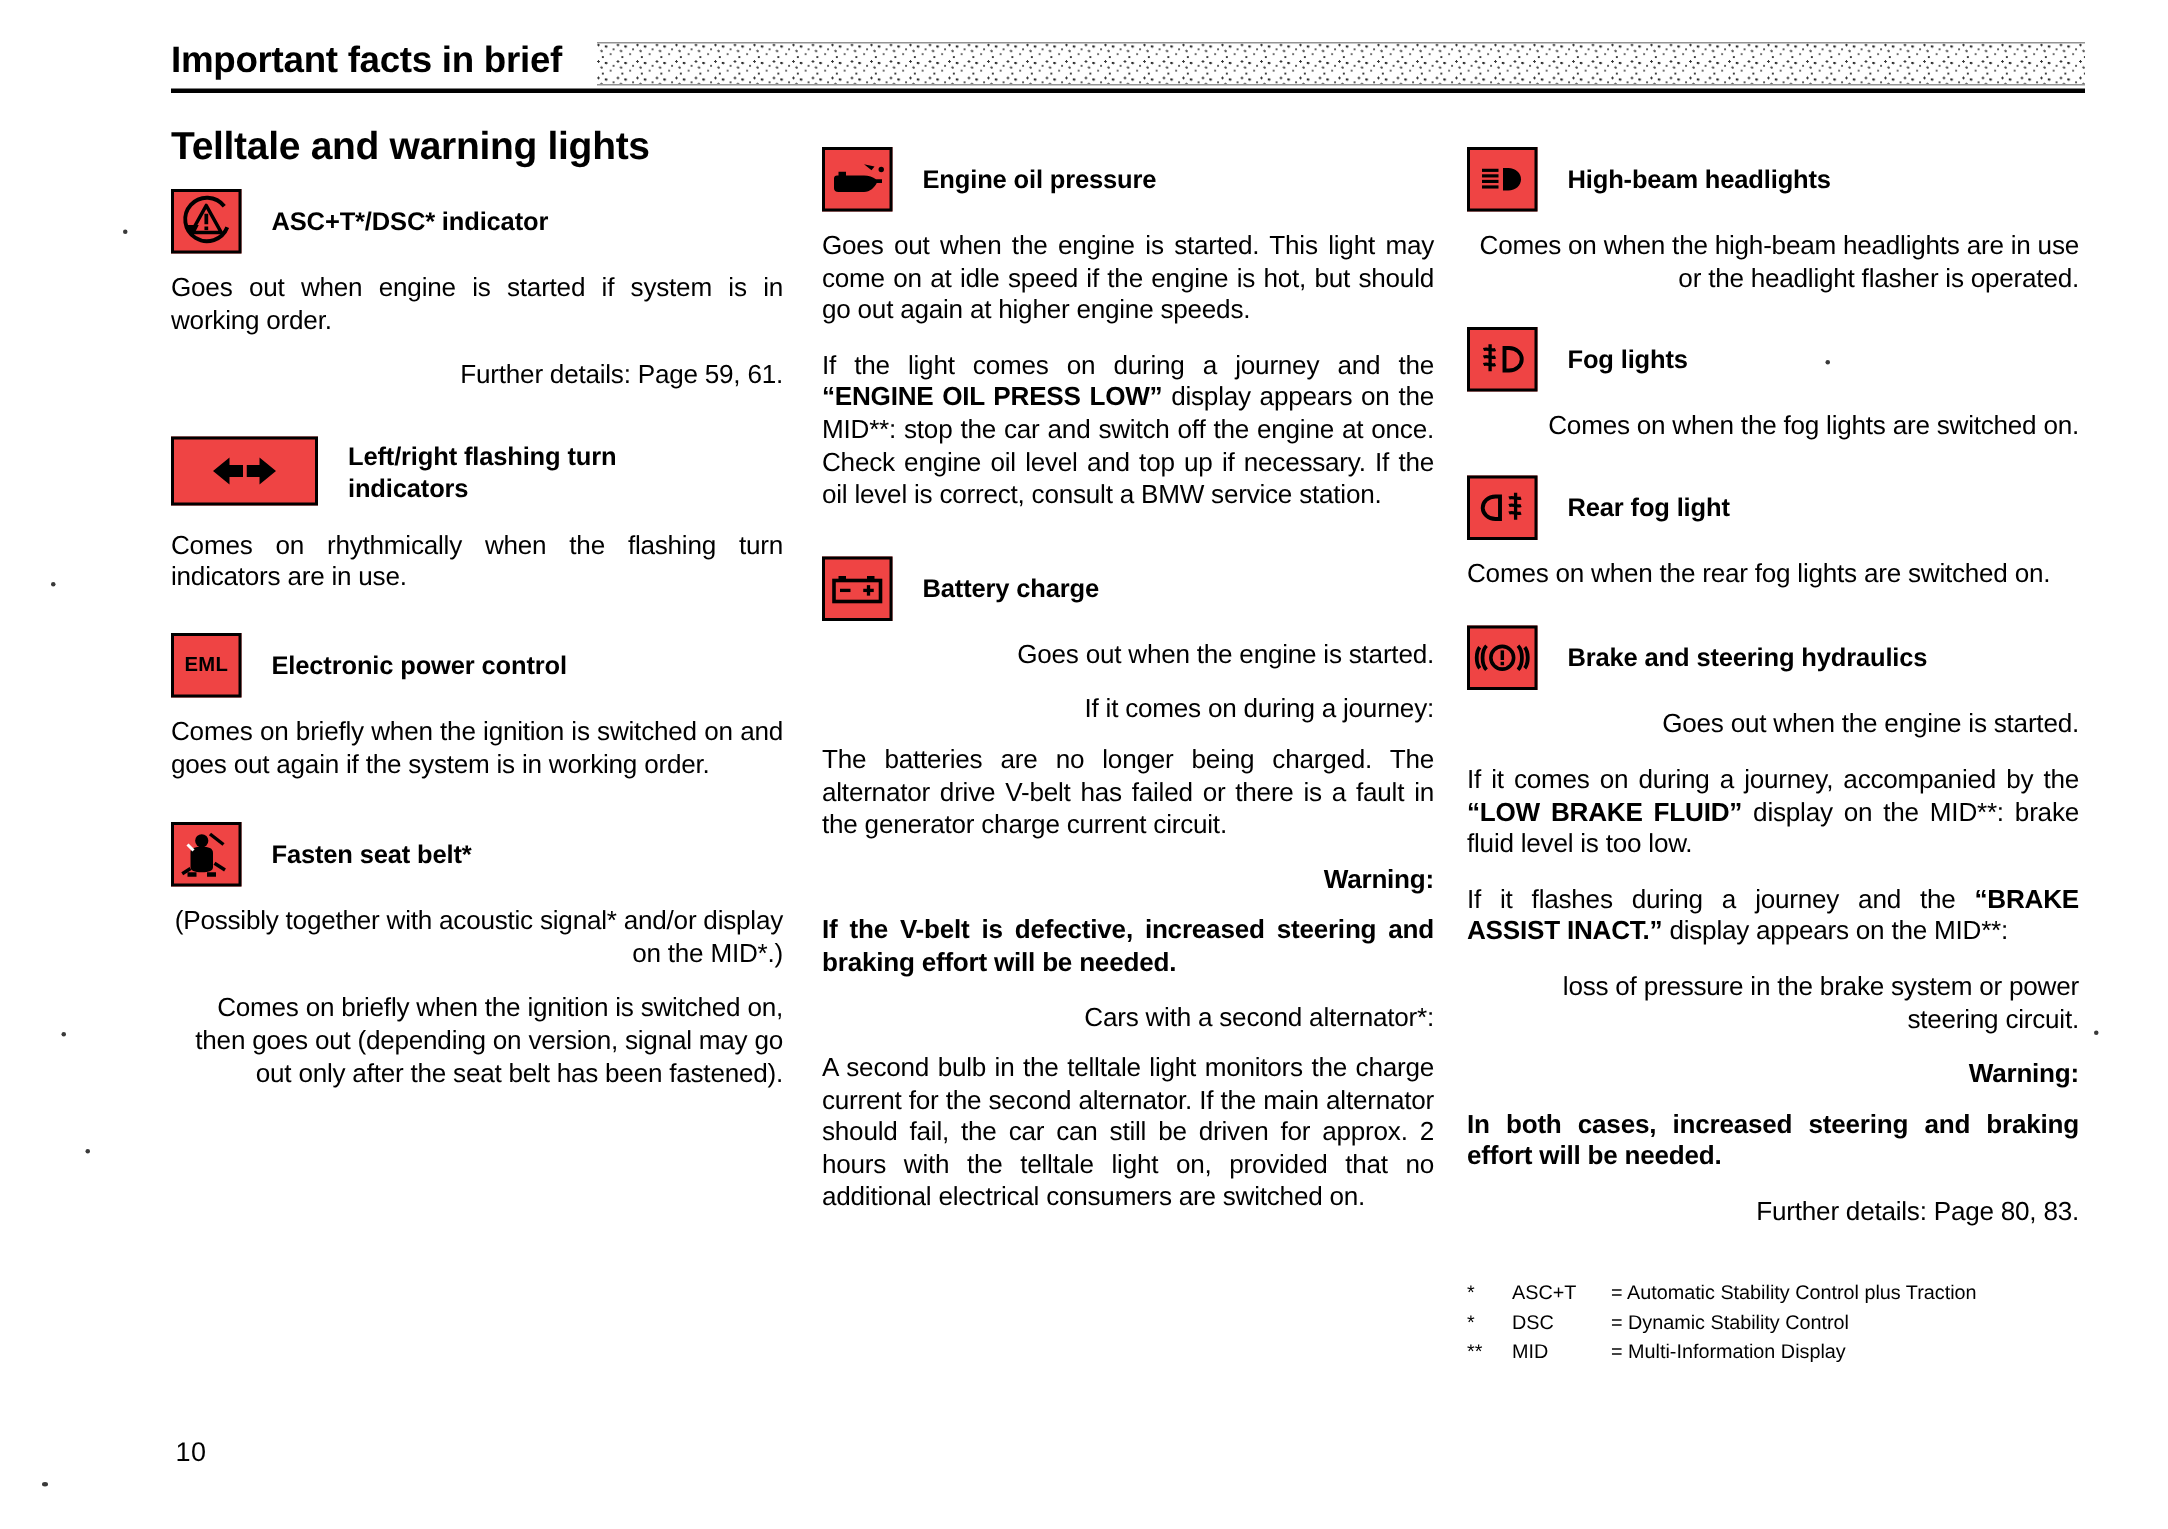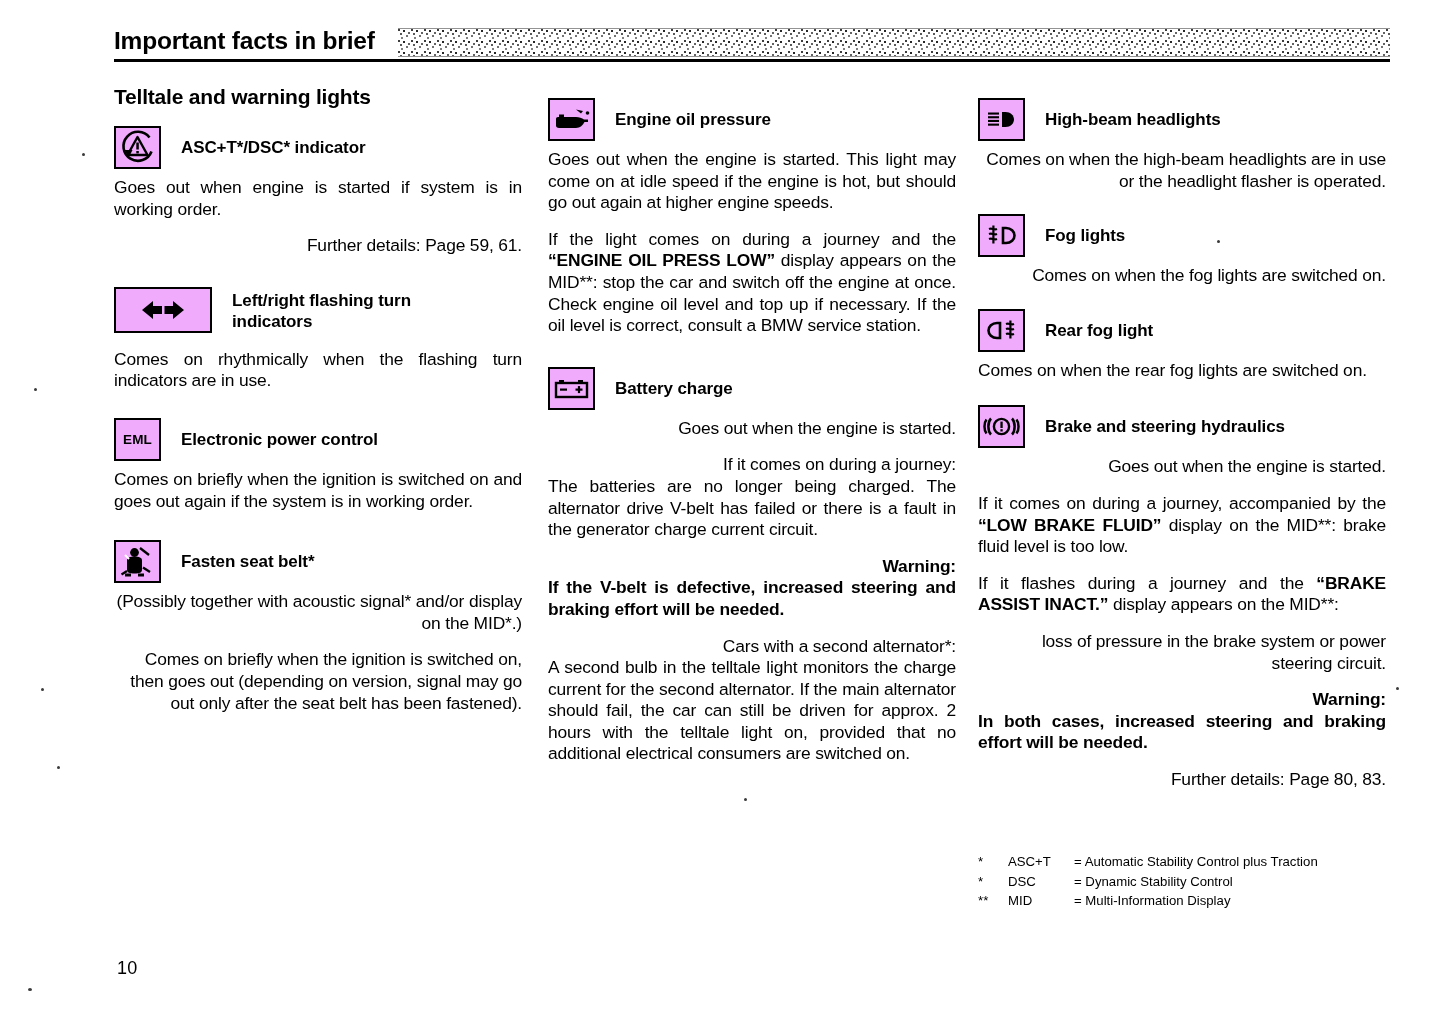--- a/index.html
+++ b/index.html
@@ -81,21 +81,21 @@
   .col {
     position: absolute;
     top: 0;
     width: 408px;
   }
   .col-1 { left: 0px; }
   .col-2 { left: 434px; }
   .col-3 { left: 864px; }
 
   .section-title {
-    font-size: 21px;
+    font-size: 26px;
     font-weight: bold;
     letter-spacing: -0.2px;
     margin: 0 0 16px 0;
     line-height: 26px;
   }
 
   
   .entry {
     display: flex;
     align-items: flex-start;
@@ -108,21 +108,21 @@
     line-height: 21px;
     letter-spacing: -0.1px;
     padding-top: 11px;
   }
   .entry-label.two-line { padding-top: 3px; }
 
   
   .iconbox {
     box-sizing: border-box;
     border: 2.2px solid #000;
-    background: #f0abfc;
+    background: #ef4444;
     flex: 0 0 auto;
     position: relative;
   }
   .ib-sq {
     width: 47px;
     height: 43px;
     margin-right: 20px;
   }
   .ib-wide {
     width: 98px;
@@ -139,21 +139,21 @@
     text-align: center;
     font-size: 13.5px;
     font-weight: bold;
     letter-spacing: 0.2px;
   }
 
   
   p.body {
     font-size: 17.4px;
     line-height: 21.6px;
-    margin: 0 0 15px 0;
+    margin: 12px 0 15px 0;
     text-align: justify;
     letter-spacing: -0.15px;
   }
   p.body.nojust { text-align: right; }
   p.body.tight { margin-bottom: 13px; }
   p.body b { font-weight: bold; }
   .warn {
     font-weight: bold;
   }
 

